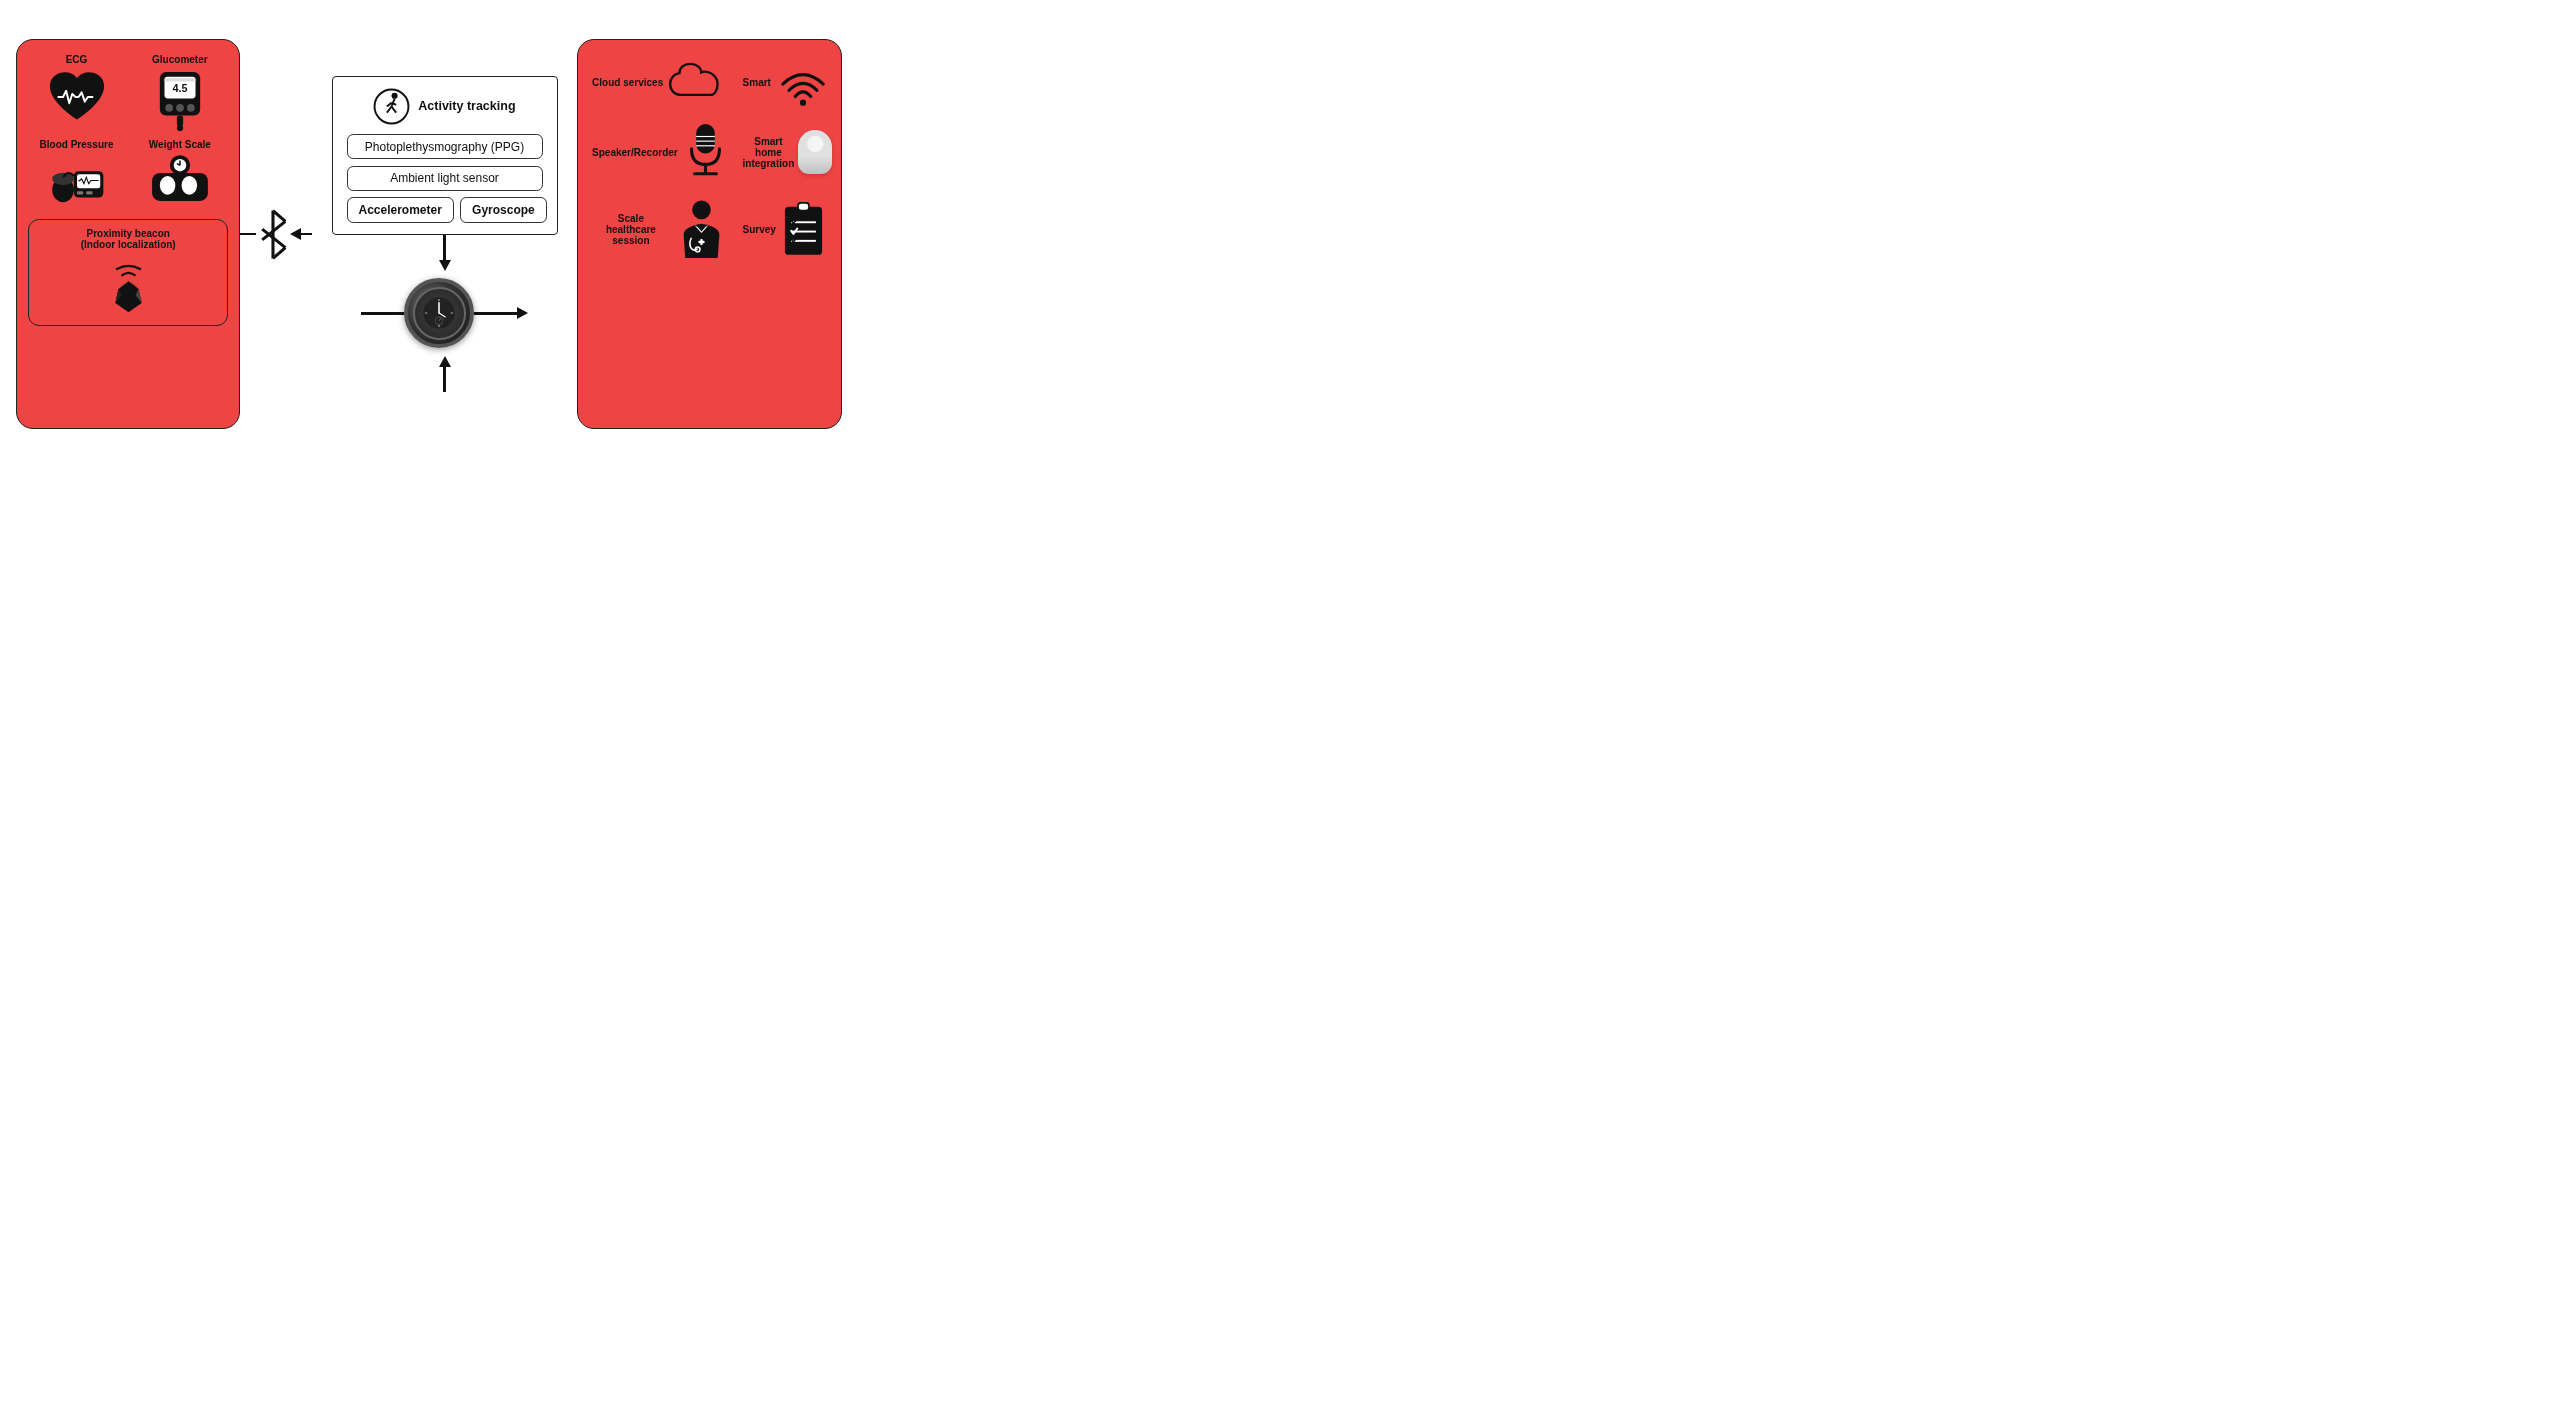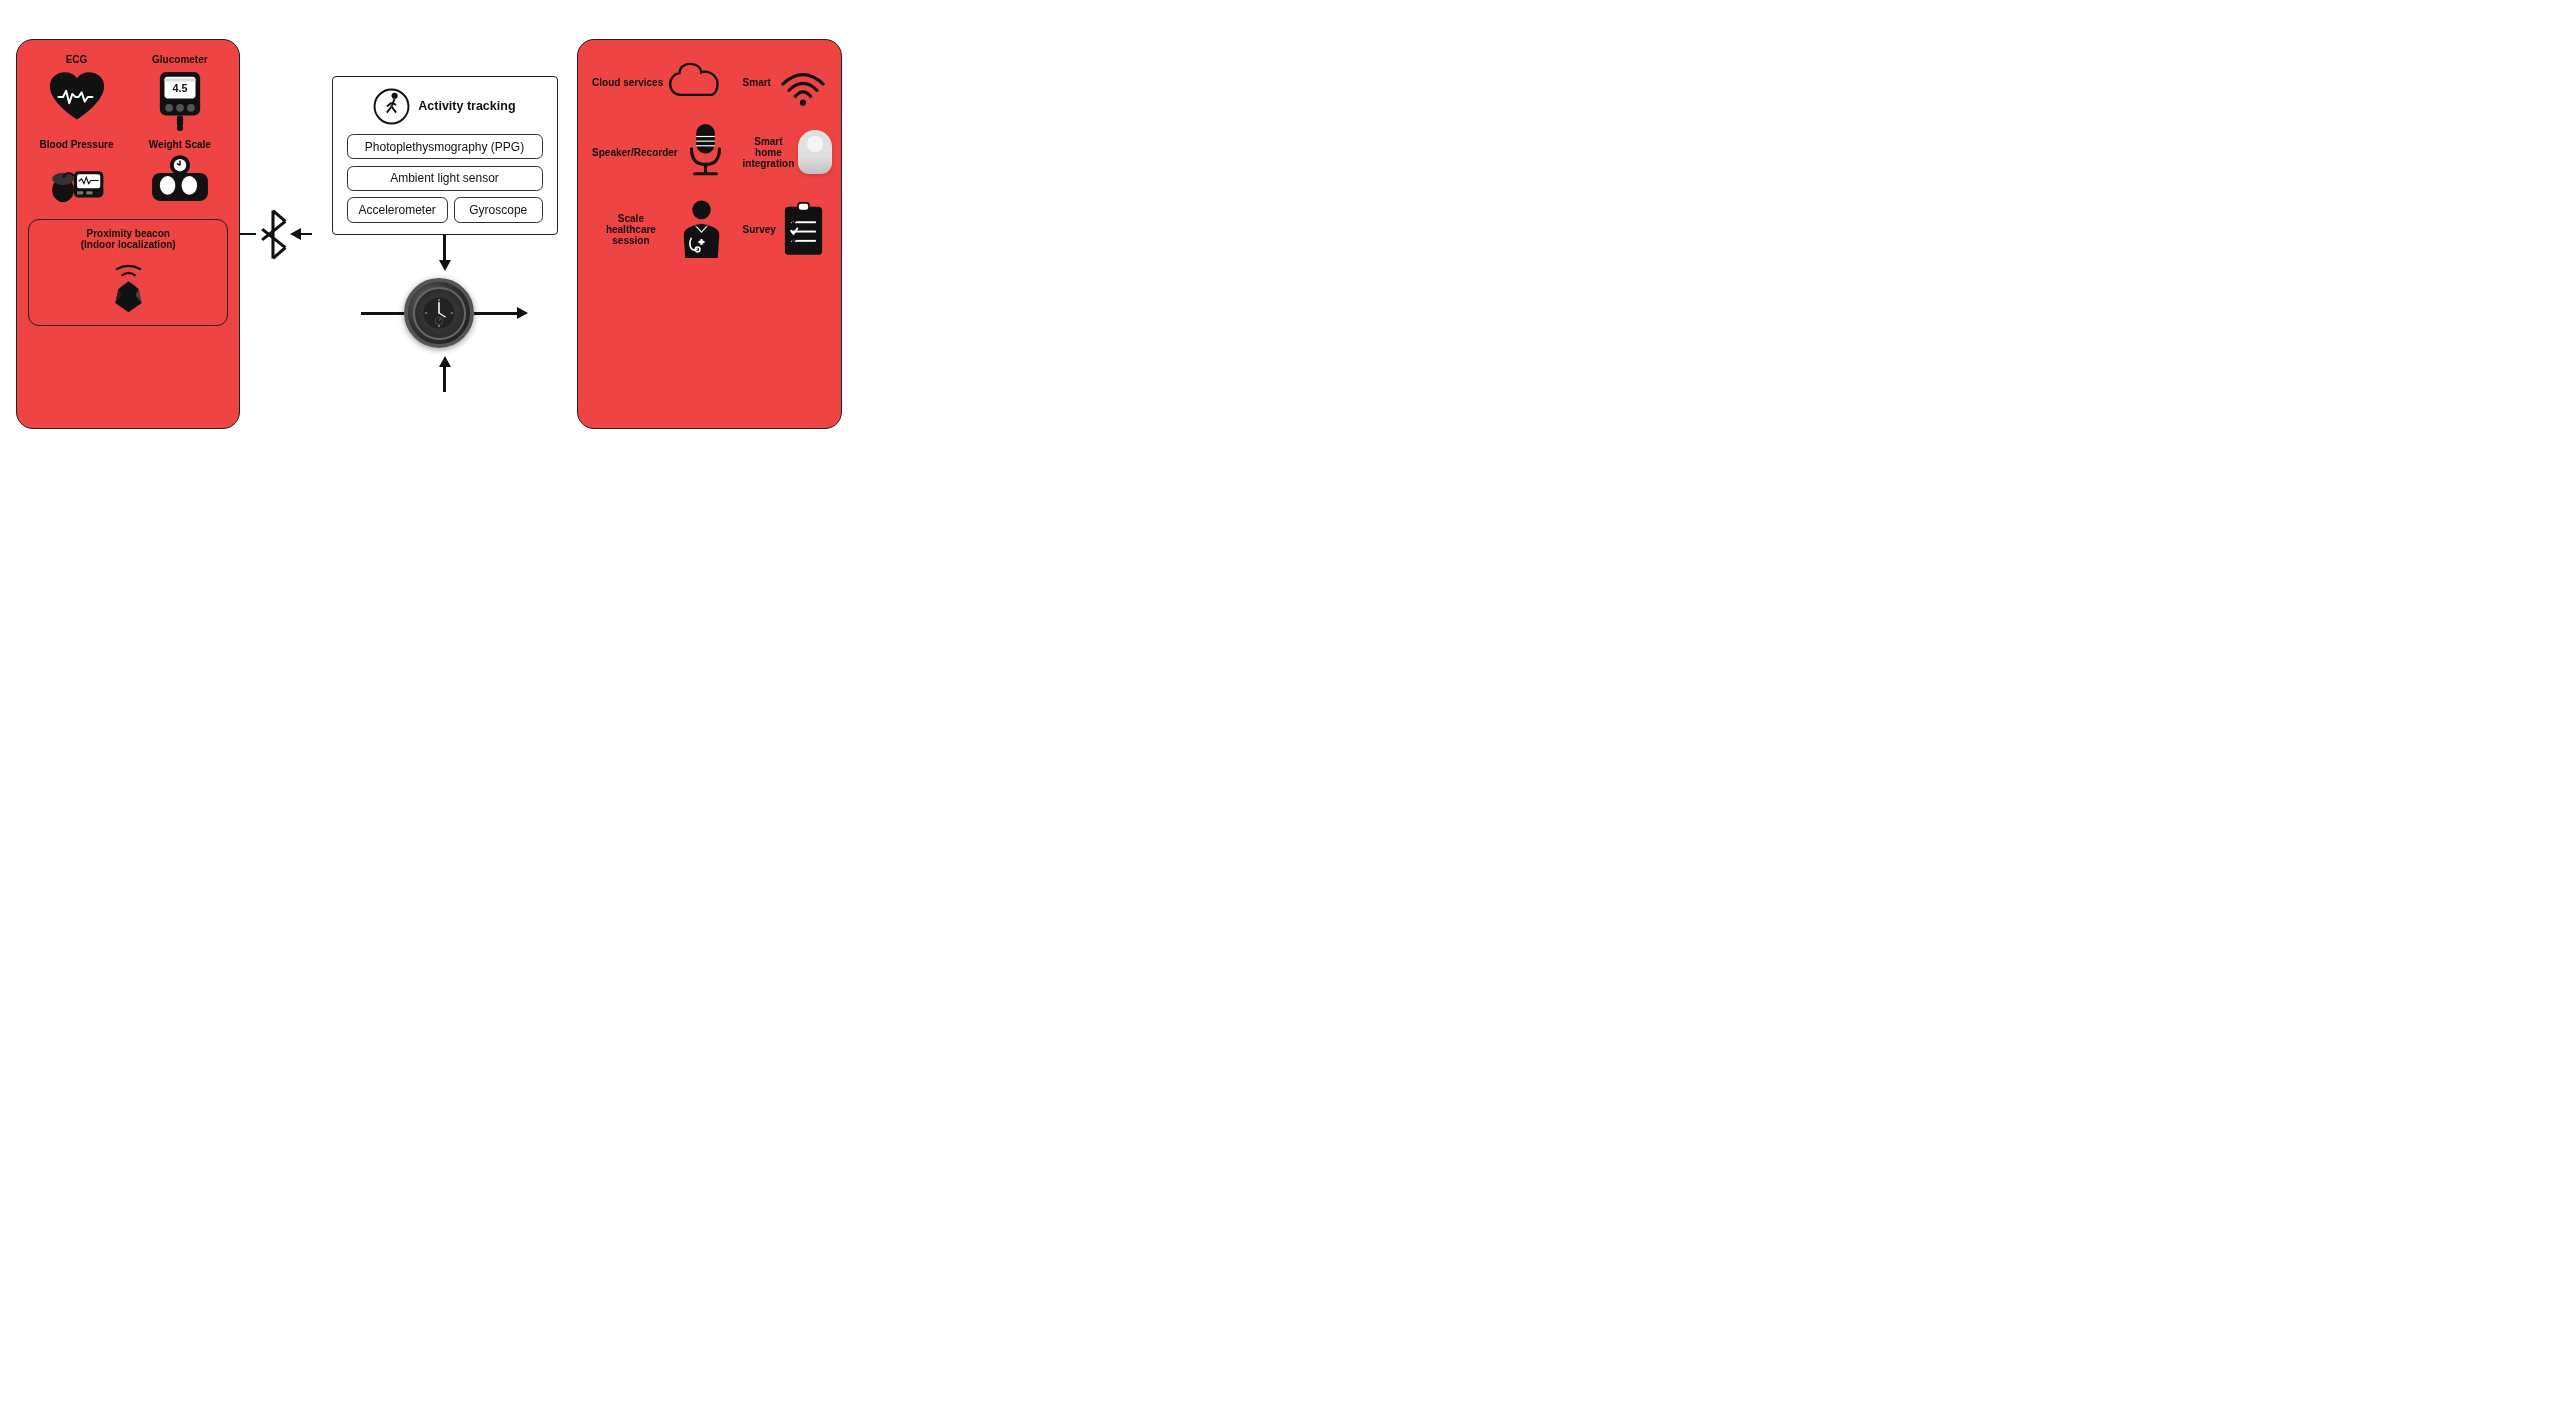--- a/index.html
+++ b/index.html
@@ -122,20 +122,21 @@
       color: #111;
     }
     .sensor-row {
       display: flex;
       flex-direction: row;
       gap: 6.2px;
       width: 100%;
     }
     .sensor-row .sensor-box {
       flex: 1;
+      font-weight: bold;
     }
     
     .watch-area {
       display: flex;
       flex-direction: row;
       align-items: center;
       gap: 0;
       width: 265px;
       justify-content: center;
       position: relative;

